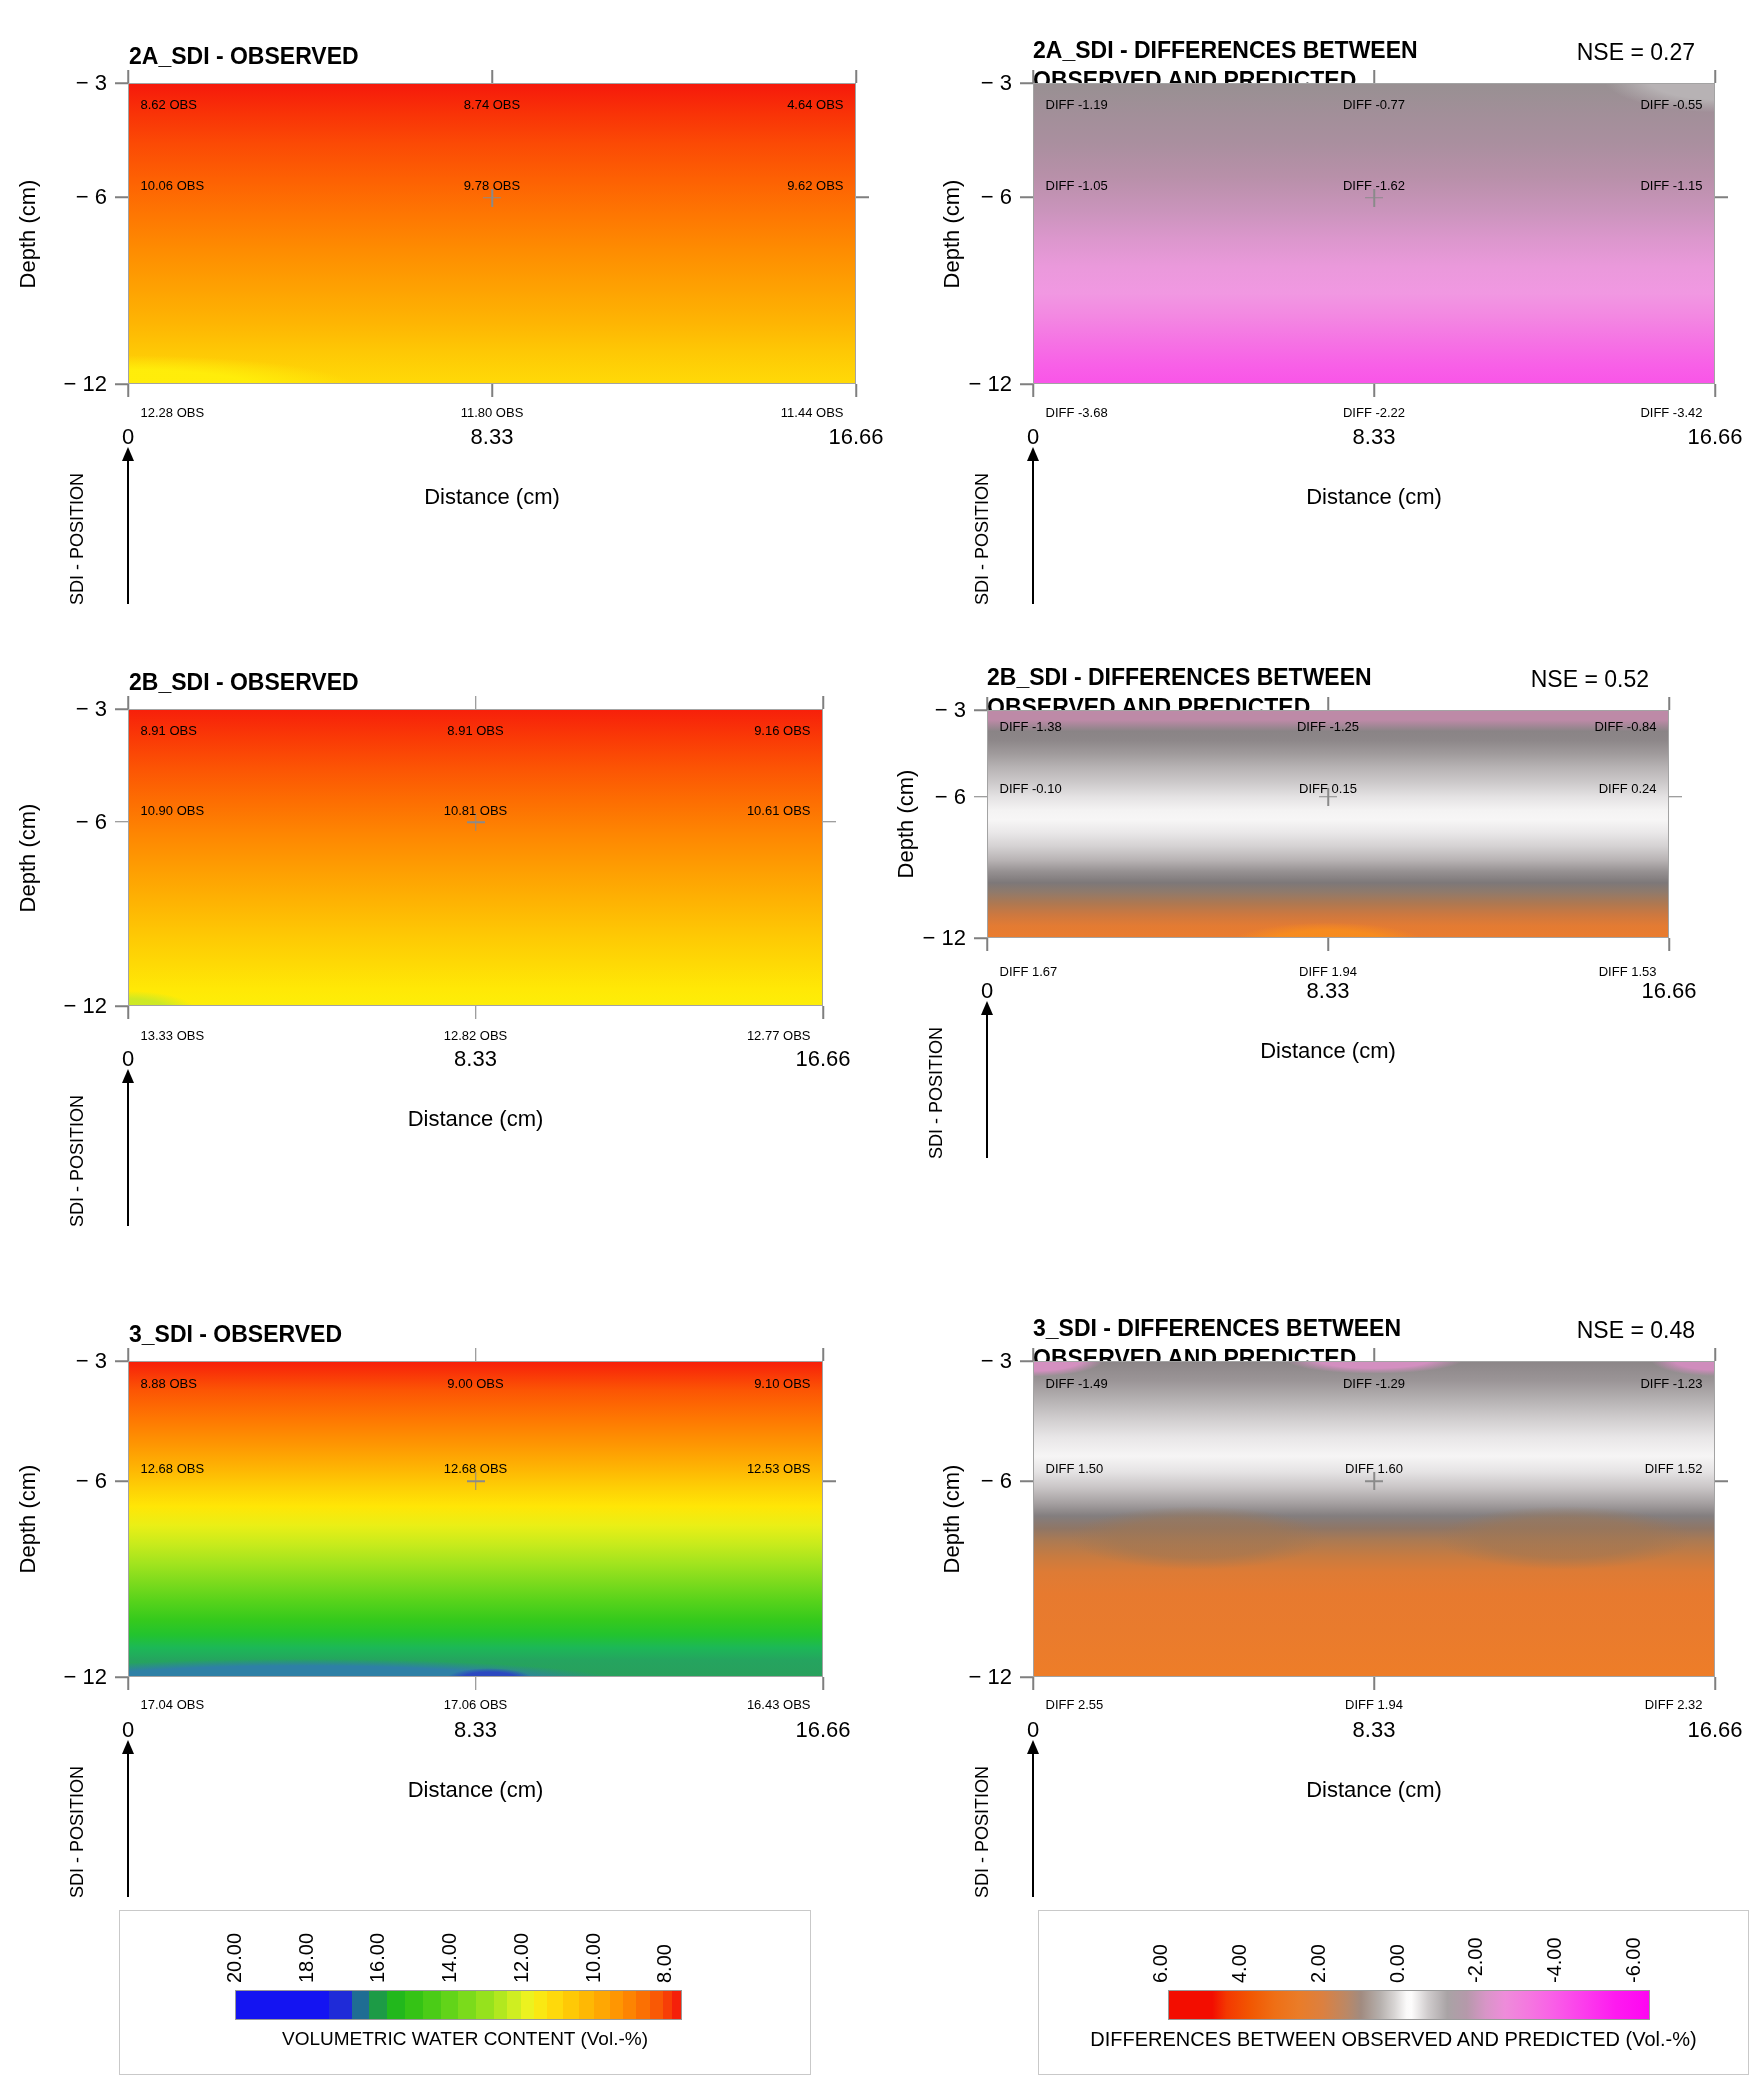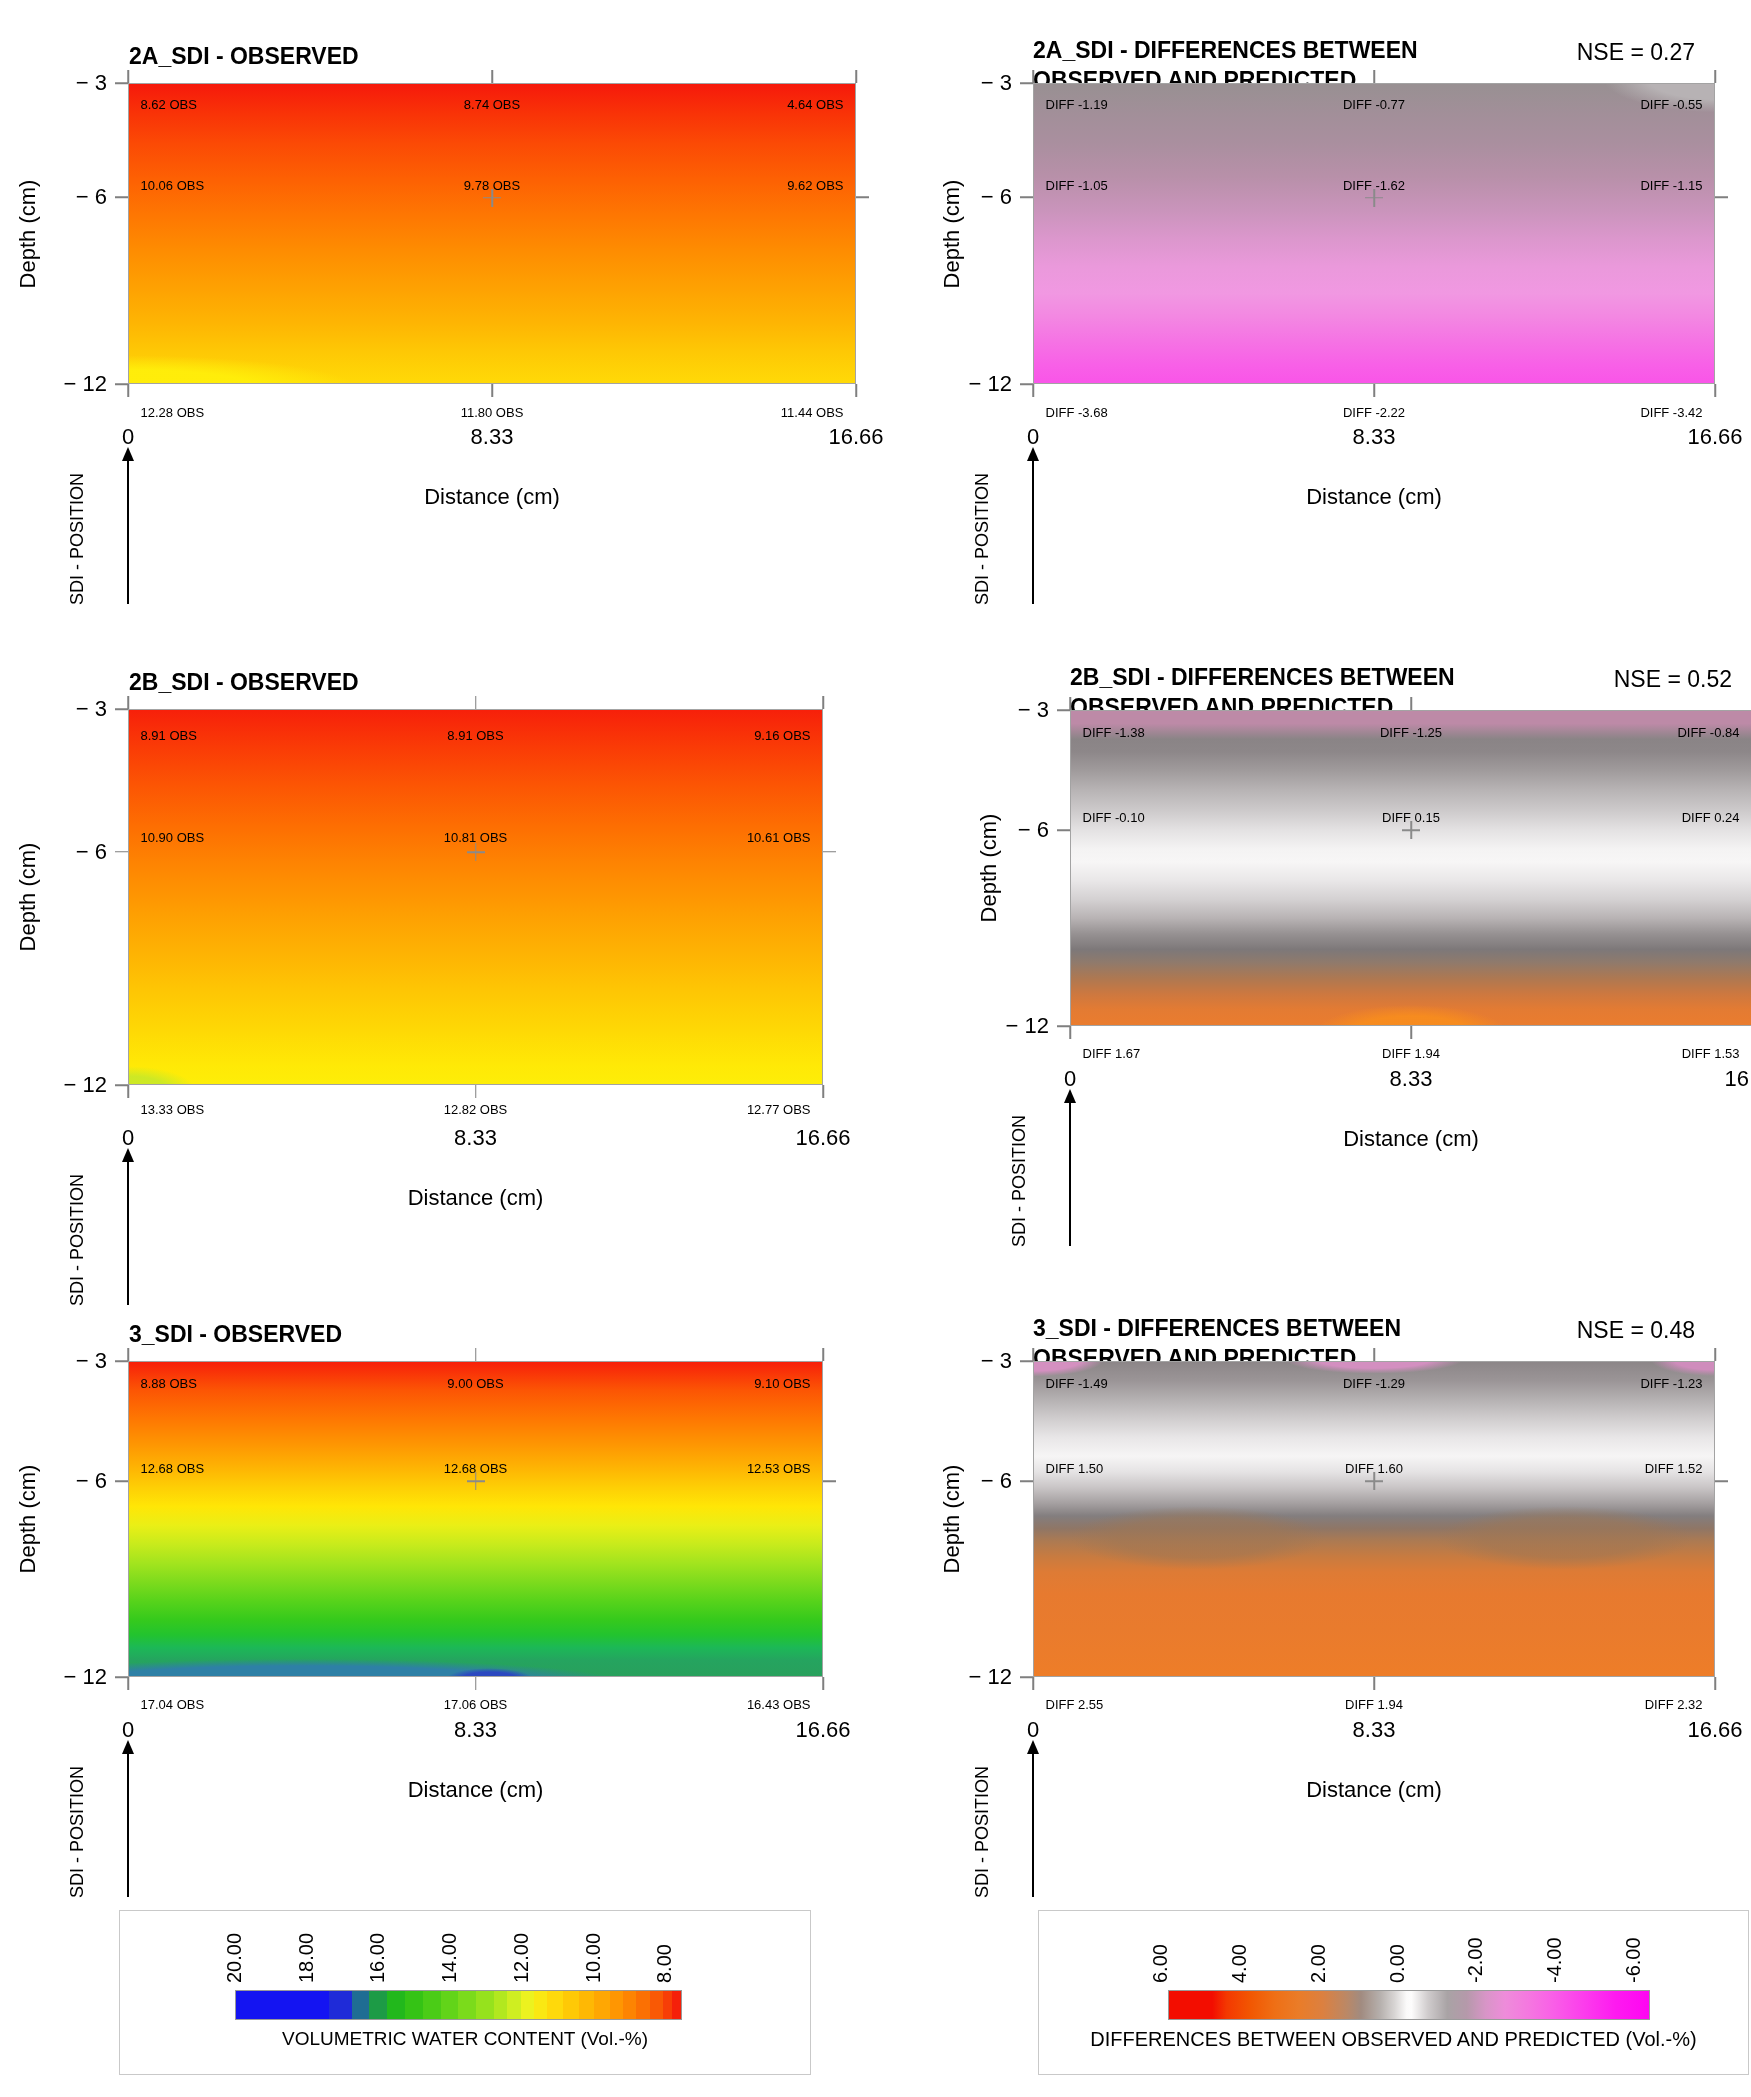--- a/index.html
+++ b/index.html
@@ -153,21 +153,21 @@
     <div class="vlabel r2 c2">DIFF -3.42</div>
     <div class="xtick" style="left:0">0</div>
     <div class="xtick" style="left:50%">8.33</div>
     <div class="xtick" style="left:100%">16.66</div>
     <div class="xlab">Distance (cm)</div>
     <div class="sdi-arrow"></div>
     <div class="sdi-line"></div>
     <div class="sdi-text">SDI - POSITION</div>
   </section>
 
-  <section class="panel" style="left:128px;top:709px;width:695px;height:376px;">
+  <section class="panel" style="left:128px;top:709px;width:695px;height:297px;">
     <h2 class="ptitle left">2B_SDI - OBSERVED</h2>
     <div class="plotarea f-obs2b">
       <div class="cross-h"></div>
       <div class="cross-v"></div>
     </div>
     <div class="tick tkx" style="left:0;top:-13px"></div>
     <div class="tick tkx" style="left:50%;top:-13px"></div>
     <div class="tick tkx" style="left:100%;top:-13px"></div>
     <div class="tick tkx" style="left:0;top:100%"></div>
     <div class="tick tkx" style="left:50%;top:100%"></div>
@@ -191,21 +191,21 @@
     <div class="vlabel r2 c2">12.77 OBS</div>
     <div class="xtick" style="left:0">0</div>
     <div class="xtick" style="left:50%">8.33</div>
     <div class="xtick" style="left:100%">16.66</div>
     <div class="xlab">Distance (cm)</div>
     <div class="sdi-arrow"></div>
     <div class="sdi-line"></div>
     <div class="sdi-text">SDI - POSITION</div>
   </section>
 
-  <section class="panel" style="left:1070px;top:710px;width:682px;height:316px;">
+  <section class="panel" style="left:987px;top:710px;width:682px;height:228px;">
     <h2 class="ptitle center">
       <span>2B_SDI - DIFFERENCES BETWEEN</span>
       <span>OBSERVED AND PREDICTED</span>
     </h2>
     <div class="nse">NSE = 0.52</div>
     <div class="plotarea f-diff2b">
       <div class="cross-h"></div>
       <div class="cross-v"></div>
     </div>
     <div class="tick tkx" style="left:0;top:-13px"></div>

